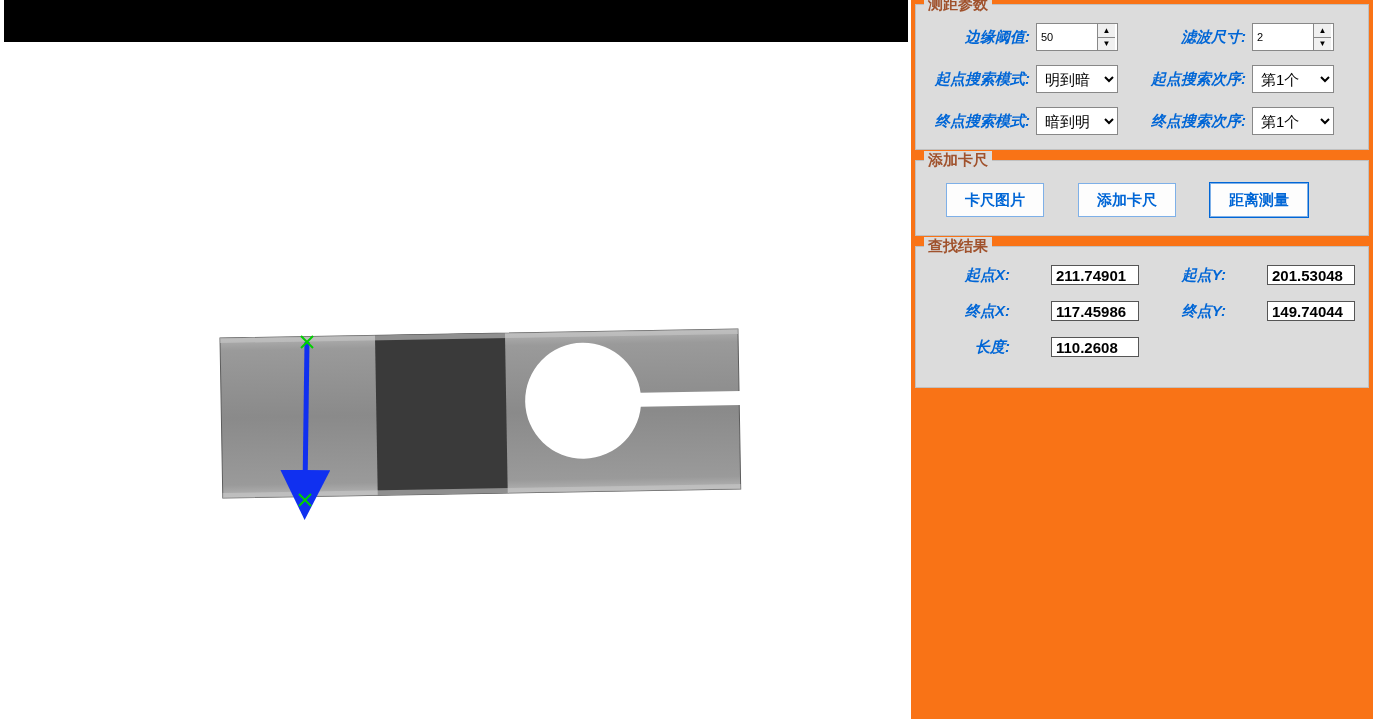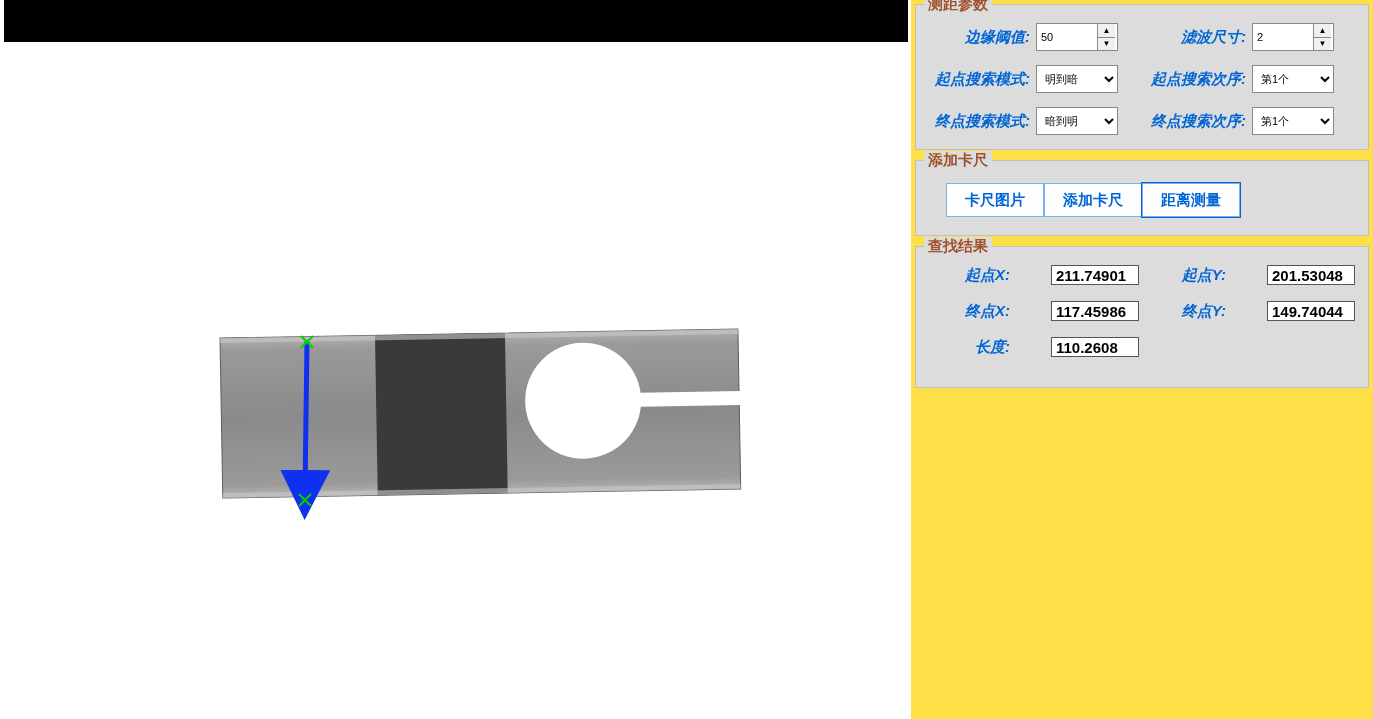--- a/index.html
+++ b/index.html
@@ -34,21 +34,21 @@
   }
   .part-svg {
     position: absolute;
     top: 0; left: 0;
     width: 911px;
     height: 719px;
   }
   
   .sidepanel {
     flex: 1;
-    background: #fde047;
+    background: #f97316;
     padding: 4px 4px 4px 4px;
     display: flex;
     flex-direction: column;
     gap: 10px;
   }
   .group {
     border: 1px solid #c0c0c0;
     padding: 18px 10px 14px 10px;
     position: relative;
     background: #dcdcdc;
@@ -81,21 +81,21 @@
     text-align: right;
     padding-right: 6px;
     font-size: 15px;
     font-style: italic;
   }
   .lbl.short { width: 90px; }
   input.text-input, select.select-input {
     height: 28px;
     border: 1px solid #888;
     background: #fff;
-    font-size: 11px;
+    font-size: 15px;
     padding: 0 4px;
     font-family: inherit;
   }
   .spinner {
     display: flex;
     align-items: stretch;
     height: 28px;
     border: 1px solid #888;
     background: #fff;
     width: 82px;
@@ -120,20 +120,21 @@
     justify-content: center;
     font-size: 8px;
     background: #f0f0f0;
     cursor: pointer;
     user-select: none;
   }
   .spinner .spin-btn:first-child { border-bottom: 1px solid #888; }
   select.select-input { width: 82px; }
   .btn-row {
     display: flex;
+    gap: 34px;
     padding: 4px 20px;
   }
   button.action-btn {
     height: 34px;
     padding: 0 18px;
     background: #fdfdfd;
     border: 1px solid #7eb0e8;
     color: #0066d6;
     font-weight: bold;
     font-size: 15px;

